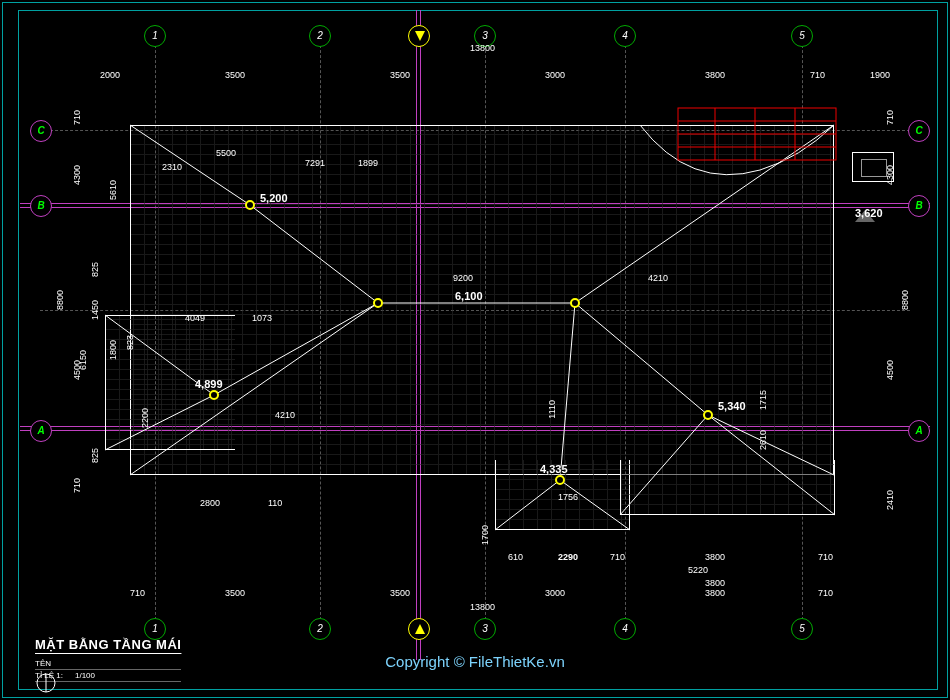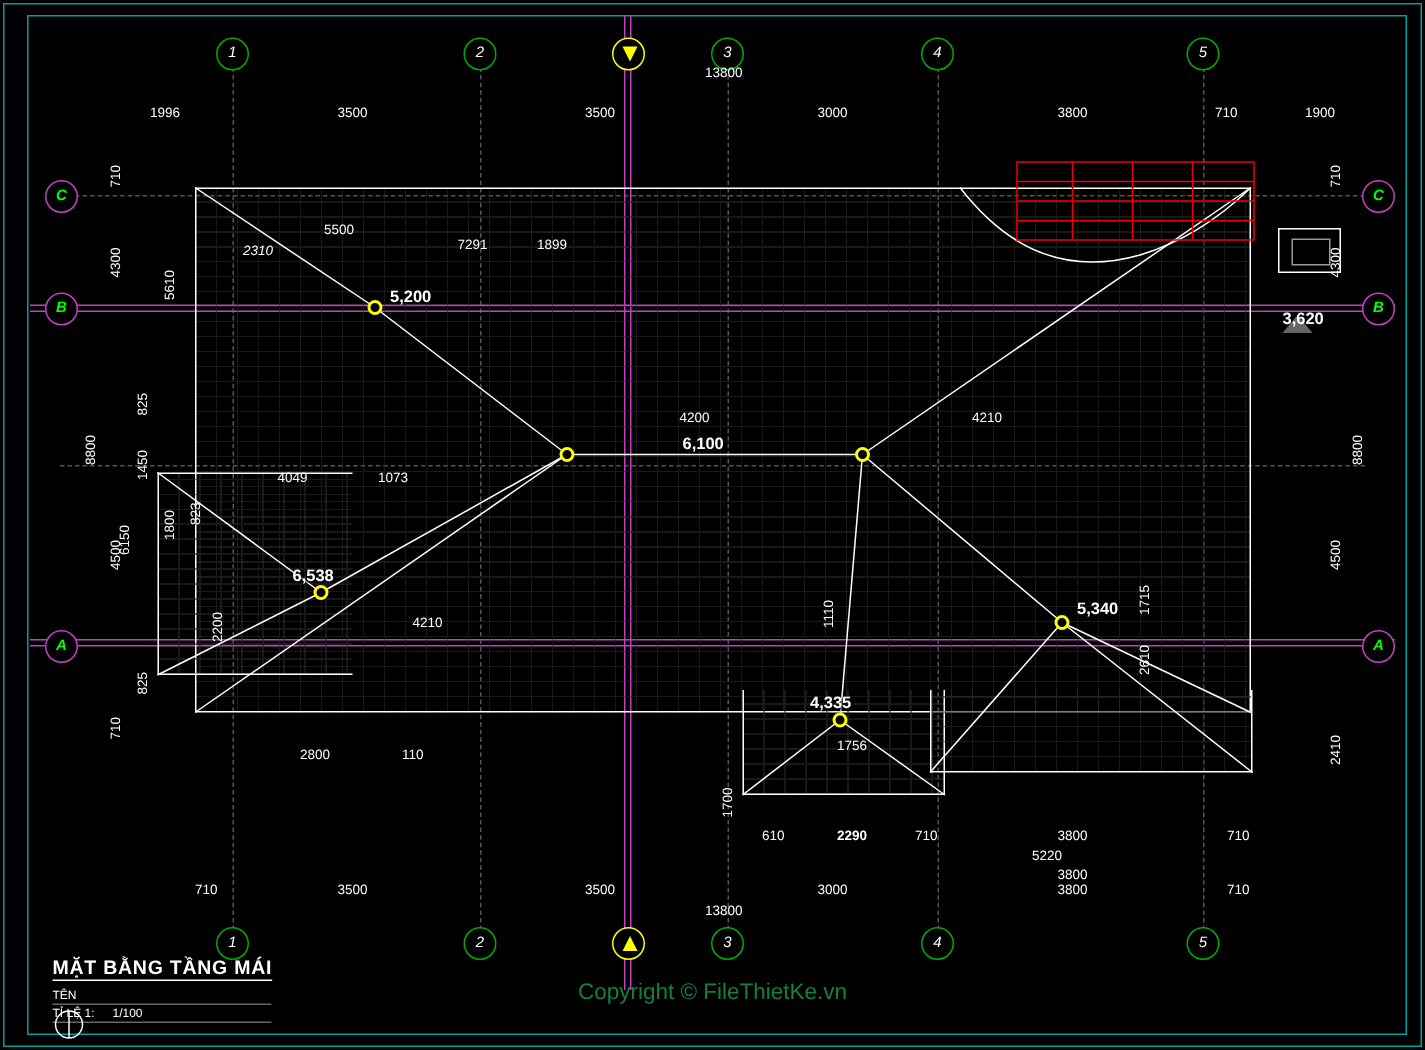--- a/index.html
+++ b/index.html
@@ -171,21 +171,21 @@
   font-size: 8px;
   margin-top: 6px;
 }
 .title-row { border-bottom: 1px solid #666; padding: 1px 0; }
 .title-cell { display: inline-block; width: 40px; }
 .watermark {
   position: absolute;
   left: 50%;
   transform: translateX(-50%);
   bottom: 30px;
-  color: #15803d;
+  color: #7dd3fc;
   font-size: 15px;
 }
 .curve-overlay {
   position: absolute;
 }
 </style>
 </head>
 <body>
 
 <div class="canvas">
@@ -289,46 +289,46 @@
   <div class="small-rect" style="left:852px; top:152px; width:42px; height:30px;"></div>
 
   <div class="elev-node" style="left:250px; top:205px;"></div>
   <div class="elev-label" style="left:260px; top:192px;">5,200</div>
 
   <div class="elev-node" style="left:378px; top:303px;"></div>
   <div class="elev-node" style="left:575px; top:303px;"></div>
   <div class="elev-label" style="left:455px; top:290px;">6,100</div>
 
   <div class="elev-node" style="left:214px; top:395px;"></div>
-  <div class="elev-label" style="left:195px; top:378px;">6,538</div>
+  <div class="elev-label" style="left:195px; top:378px;">4,899</div>
 
   <div class="elev-node" style="left:560px; top:480px;"></div>
   <div class="elev-label" style="left:540px; top:463px;">4,335</div>
 
   <div class="elev-node" style="left:708px; top:415px;"></div>
   <div class="elev-label" style="left:718px; top:400px;">5,340</div>
 
   <div class="elev-label" style="left:855px; top:195px;margin-top:12px;">3,620</div>
   <svg style="position:absolute;left:850px;top:210px;width:30px;height:20px;">
     <polygon points="15,0 25,12 5,12" fill="#fff" opacity="0.4"></polygon>
   </svg>
 
   <div class="dim-text" style="left:470px; top:43px;">13800</div>
-  <div class="dim-text" style="left:100px; top:70px;">1996</div>
+  <div class="dim-text" style="left:100px; top:70px;">2000</div>
   <div class="dim-text" style="left:225px; top:70px;">3500</div>
   <div class="dim-text" style="left:390px; top:70px;">3500</div>
   <div class="dim-text" style="left:545px; top:70px;">3000</div>
   <div class="dim-text" style="left:705px; top:70px;">3800</div>
   <div class="dim-text" style="left:810px; top:70px;">710</div>
   <div class="dim-text" style="left:870px; top:70px;">1900</div>
 
   <div class="dim-text" style="left:216px; top:148px;">5500</div>
   <div class="dim-text" style="left:305px; top:158px;">7291</div>
   <div class="dim-text" style="left:358px; top:158px;">1899</div>
-  <div class="dim-text" style="left:162px; top:162px;font-style:italic;">2310</div>
+  <div class="dim-text" style="left:162px; top:162px;">2310</div>
 
   <div class="dim-text" style="left:470px; top:602px;">13800</div>
   <div class="dim-text" style="left:130px; top:588px;">710</div>
   <div class="dim-text" style="left:225px; top:588px;">3500</div>
   <div class="dim-text" style="left:390px; top:588px;">3500</div>
   <div class="dim-text" style="left:545px; top:588px;">3000</div>
   <div class="dim-text" style="left:705px; top:588px;">3800</div>
   <div class="dim-text" style="left:818px; top:588px;">710</div>
 
   <div class="dim-text" style="left:200px; top:498px;">2800</div>
@@ -356,21 +356,21 @@
   <div class="dim-text vert" style="left:140px; top:408px;">2200</div>
 
   <div class="dim-text vert" style="right:40px; top:290px;">8800</div>
   <div class="dim-text vert" style="right:55px; top:110px;">710</div>
   <div class="dim-text vert" style="right:55px; top:165px;">4300</div>
   <div class="dim-text vert" style="right:55px; top:360px;">4500</div>
   <div class="dim-text vert" style="right:55px; top:490px;">2410</div>
   <div class="dim-text vert" style="left:758px; top:390px;">1715</div>
   <div class="dim-text vert" style="left:758px; top:430px;">2610</div>
 
-  <div class="dim-text" style="left:453px; top:273px;">4200</div>
+  <div class="dim-text" style="left:453px; top:273px;">9200</div>
   <div class="dim-text" style="left:648px; top:273px;">4210</div>
   <div class="dim-text" style="left:275px; top:410px;">4210</div>
   <div class="dim-text vert" style="left:480px; top:525px;">1700</div>
   <div class="dim-text vert" style="left:547px; top:400px;">1110</div>
   <div class="dim-text" style="left:558px; top:492px;">1756</div>
   <div class="dim-text" style="left:185px; top:313px;">4049</div>
   <div class="dim-text" style="left:252px; top:313px;">1073</div>
   <div class="dim-text vert" style="left:125px; top:335px;">823</div>
 
   <div class="title-block">

